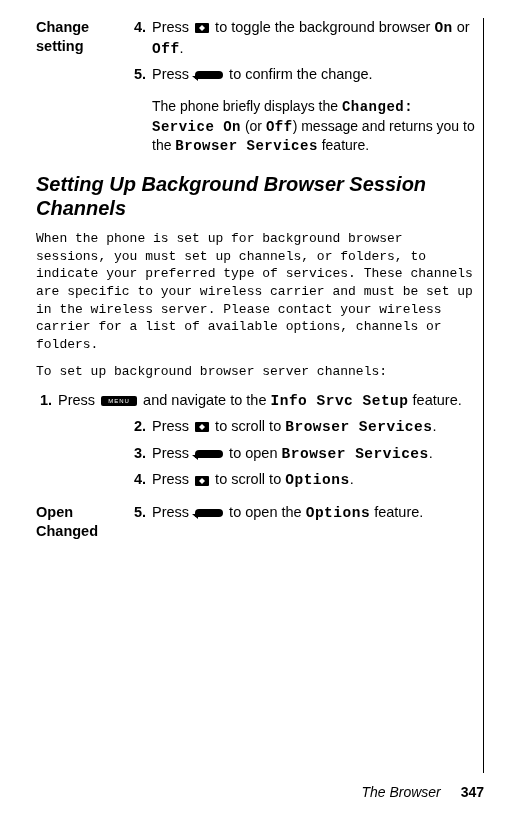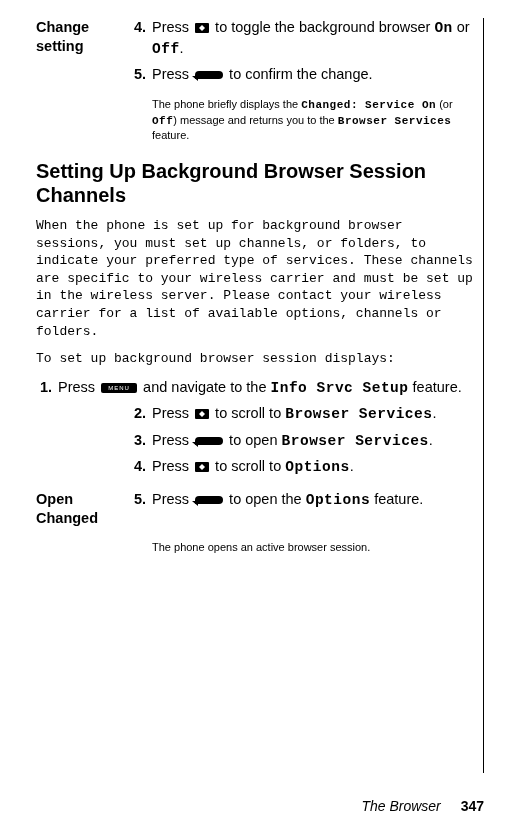--- a/index.html
+++ b/index.html
@@ -40,20 +40,21 @@
       flex-shrink: 0;
       text-align: right;
       padding-right: 6px;
     }
     .step-body {
       flex: 1;
       font-size: 14.5px;
       line-height: 1.35;
     }
     .heading {
+      font-style: italic;
       font-weight: bold;
       font-size: 20px;
       line-height: 1.2;
       margin: 16px 0 10px 0;
     }
     .para {
       font-size: 13px;
       line-height: 1.35;
       margin-bottom: 10px;
       font-family: Liberation Mono, monospace;
@@ -124,33 +125,33 @@
       position: relative;
       color: #fff;
       font-size: 6px;
       line-height: 10px;
       text-align: center;
       letter-spacing: 1px;
       font-family: Arial, sans-serif;
     }
     .footer {
       position: absolute;
-      bottom: 14px;
+      bottom: 28px;
       right: 42px;
       font-size: 14px;
       font-style: italic;
     }
     .footer .pagenum {
       font-style: normal;
       font-weight: bold;
       margin-left: 16px;
     }
     .step-indent {
       margin-left: 116px;
-      font-size: 11px;
+      font-size: 14px;
       line-height: 1.35;
       margin-bottom: 10px;
     }
     .gap { height: 6px; }
   </style>
 </head>
 <body>
 
 <div class="content">
 
@@ -173,21 +174,21 @@
 
   <div class="gap"></div>
 
   <div class="step-indent">
     <span>The phone briefly displays the </span><span class="mono">Changed: Service On</span><span> (or </span><span class="mono">Off</span><span>) message and returns you to the </span><span class="mono">Browser Services</span><span> feature.</span>
   </div>
 
   <div class="heading">Setting Up Background Browser Session Channels</div>
 
   <p class="para">When the phone is set up for background browser sessions, you must set up channels, or folders, to indicate your preferred type of services. These channels are specific to your wireless carrier and must be set up in the wireless server. Please contact your wireless carrier for a list of available options, channels or folders.</p>
-  <p class="para">To set up background browser session displays:</p>
+  <p class="para">To set up background browser server channels:</p>
 
   <div class="row">
     <div class="step-num">1.</div>
     <div class="step-body">
       <span>Press </span><span class="icon-menu">MENU</span><span> and navigate to the </span><span class="mono">Info Srvc Setup</span><span> feature.</span>
     </div>
   </div>
 
   <div class="row">
     <div class="row-label"></div>
@@ -219,20 +220,19 @@
     <div class="row-label" style="white-space:pre-line">Open
 Changed</div>
     <div class="step-num">5.</div>
     <div class="step-body">
       <span>Press </span><span class="icon-select"></span><span> to open the </span><span class="mono">Options</span><span> feature.</span>
     </div>
   </div>
 
   <div class="gap"></div>
 
-  <div class="step-indent">The phone opens an active browser session.</div>
 
 </div>
 
 <div class="footer">
   <span>The Browser</span>
   <span class="pagenum">347</span>
 </div>
 
 </body></html>

